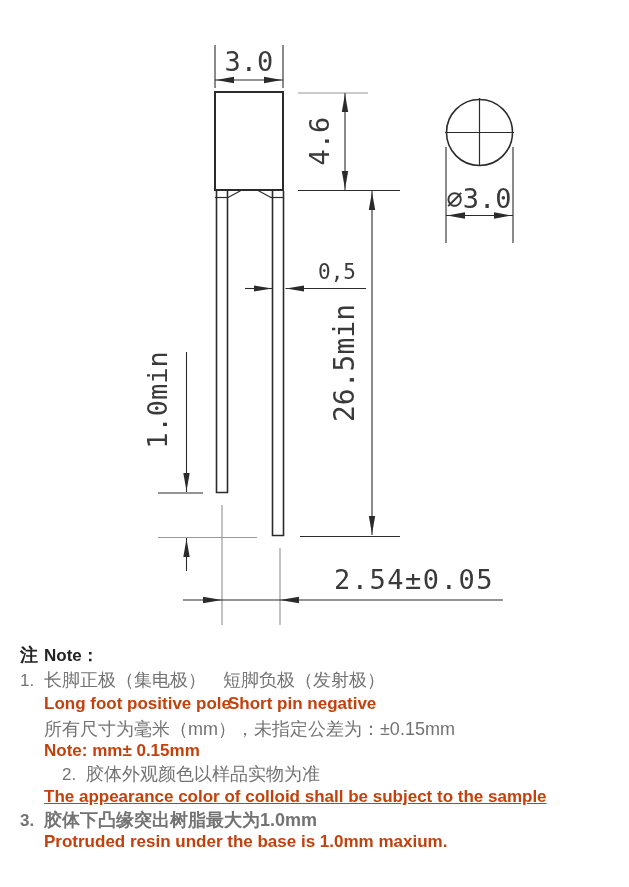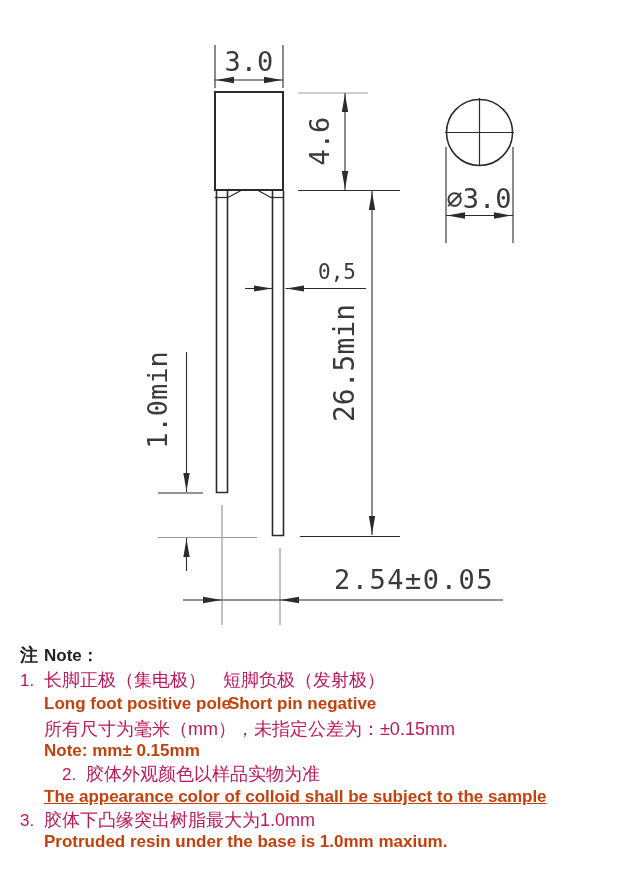--- a/index.html
+++ b/index.html
@@ -11,25 +11,25 @@
     overflow:hidden;
   }
   svg text{
     font-family:"DejaVu Sans Mono", monospace;
     fill:#3a3a3a;
     font-weight:400;
   }
   .notes{position:absolute;left:0;top:0;width:629px;height:752px;color:#222;}
   .nline{position:absolute;left:20px;white-space:nowrap;}
   .num{display:inline-block;width:24px;font-size:17px;}
-  .zh{font-size:18px;color:#be185d;}
+  .zh{font-size:18px;color:#737373;}
   .zh-a{display:inline-block;width:179px;}
   .en{font-size:17px;font-weight:bold;color:#c2410c;}
   .en-a{display:inline-block;width:184px;}
-  .bold{font-weight:normal;}
+  .bold{font-weight:bold;}
   .hdr-zh{font-size:18px;font-weight:bold;}
   .hdr-en{font-size:17px;font-weight:bold;margin-left:6px;}
 </style>
 </head>
 <body>
 
 <svg width="629" height="635" viewBox="0 0 629 635" style="position:absolute;left:0;top:0;">
 
   <g>
     <rect x="215" y="92" width="68" height="98" fill="#ffffff" stroke="#2b2b2b" stroke-width="2"></rect>

